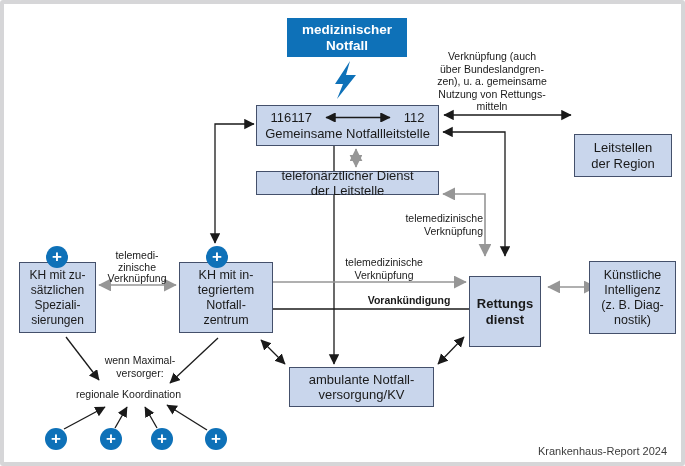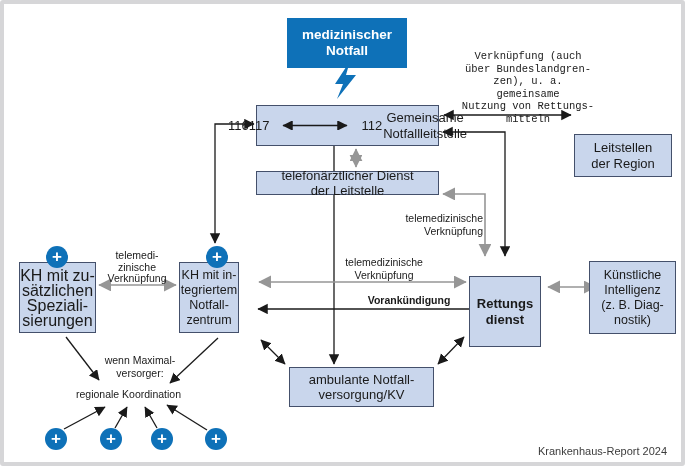--- a/index.html
+++ b/index.html
@@ -106,46 +106,46 @@
     <polyline points="214,334 166,379" fill="none" stroke="#1a1a1a" stroke-width="1.3" marker-end="url(#ab)"></polyline>
 
     <polyline points="60,425 101,403" fill="none" stroke="#1a1a1a" stroke-width="1.3" marker-end="url(#ab)"></polyline>
     <polyline points="111,424 123,403" fill="none" stroke="#1a1a1a" stroke-width="1.3" marker-end="url(#ab)"></polyline>
     <polyline points="153,424 141,403" fill="none" stroke="#1a1a1a" stroke-width="1.3" marker-end="url(#ab)"></polyline>
     <polyline points="203,426 163,401" fill="none" stroke="#1a1a1a" stroke-width="1.3" marker-end="url(#ab)"></polyline>
 
     <polygon points="346,57 331,80 339,80 333,95 352,71 342,71" fill="#0e71b8"></polygon>
   </svg>
 
-  <div class="node node-dark" style="left:283px;top:14px;width:120px;height:50px;">medizinischer
+  <div class="node node-dark" style="left:283px;top:14px;width:120px;height:39px;">medizinischer
 Notfall</div>
 
-  <div class="node" style="left:252px;top:101px;width:183px;height:41px;gap:1px;">
+  <div class="node" style="left:252px;top:101px;width:183px;height:41px;flex-direction:column;gap:1px;">
     <div class="numrow">
       <span>116117</span>
       <svg width="78" height="9" viewBox="0 0 78 9">
         <line x1="7" y1="4.5" x2="71" y2="4.5" stroke="#1a1a1a" stroke-width="1.3" marker-start="url(#ab)" marker-end="url(#ab)"></line>
       </svg>
       <span>112</span>
     </div>
     <div>Gemeinsame Notfallleitstelle</div>
   </div>
 
   <div class="node" style="left:570px;top:98px;width:98px;height:43px;margin-top:32px;">Leitstellen
 der Region</div>
 
   <div class="node" style="left:252px;top:167px;width:183px;height:24px;">telefonärztlicher Dienst
 der Leitstelle</div>
 
-  <div class="node" style="left:15px;top:258px;width:77px;height:71px;font-size:16px;line-height:15px;">KH mit zu-
+  <div class="node" style="left:15px;top:258px;width:77px;height:71px;font-size:12px;line-height:15px;">KH mit zu-
 sätzlichen
 Speziali-
 sierungen</div>
 
-  <div class="node" style="left:175px;top:258px;width:60px;height:71px;font-size:12.5px;line-height:15px;">KH mit in-
+  <div class="node" style="left:175px;top:258px;width:94px;height:71px;font-size:12.5px;line-height:15px;">KH mit in-
 tegriertem
 Notfall-
 zentrum</div>
 
   <div class="node" style="left:465px;top:272px;width:72px;height:71px;font-weight:bold;">Rettungs
 dienst</div>
 
   <div class="node" style="left:585px;top:257px;width:87px;height:73px;font-size:12.5px;line-height:15px;">Künstliche
 Intelligenz
 (z. B. Diag-
@@ -154,21 +154,21 @@
   <div class="node" style="left:285px;top:363px;width:145px;height:40px;text-align:center;">ambulante Notfall-
 versorgung/KV</div>
 
   <div class="plus" style="left:42px;top:242px;">+</div>
   <div class="plus" style="left:202px;top:242px;">+</div>
   <div class="plus" style="left:41px;top:424px;">+</div>
   <div class="plus" style="left:96px;top:424px;">+</div>
   <div class="plus" style="left:147px;top:424px;">+</div>
   <div class="plus" style="left:201px;top:424px;">+</div>
 
-  <div class="lbl" style="left:456px;top:46px;width:136px;font-family:Liberation Mono, monospace;">Verknüpfung (auch
+  <div class="lbl" style="left:420px;top:46px;width:136px;">Verknüpfung (auch
 über Bundeslandgren-
 zen), u. a. gemeinsame
 Nutzung von Rettungs-
 mitteln</div>
 
   <div class="lbl" style="left:379px;top:208px;width:100px;text-align:right;">telemedizinische
 Verknüpfung</div>
 
   <div class="lbl" style="left:330px;top:252px;width:100px;">telemedizinische
 Verknüpfung</div>

